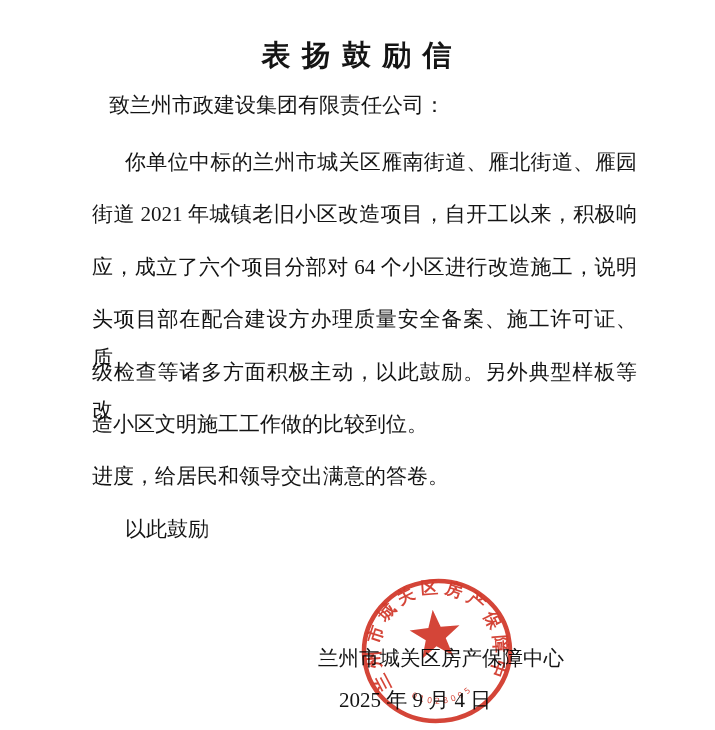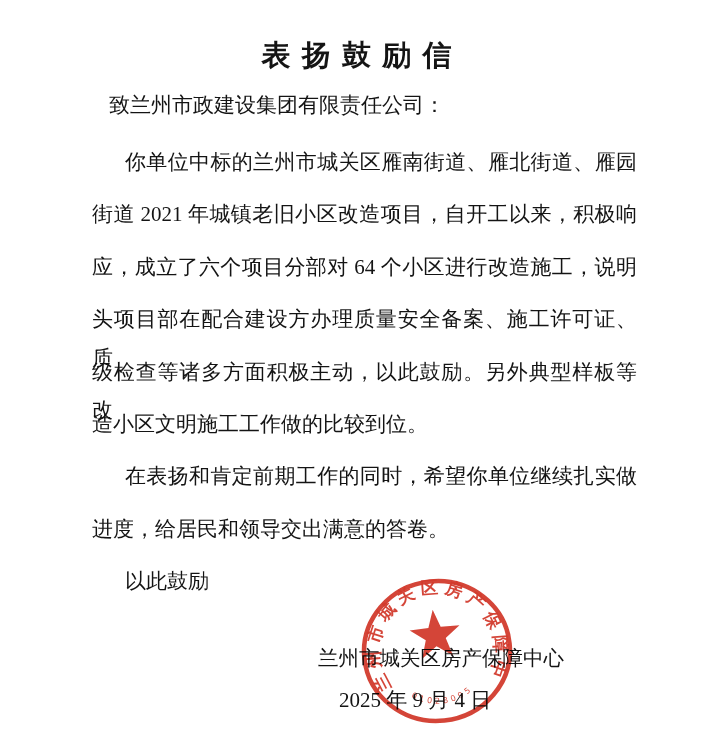--- a/index.html
+++ b/index.html
@@ -101,21 +101,20 @@
 
   <div class="salutation">致兰州市政建设集团有限责任公司：</div>
 
   <div class="body-block">
     <div class="line indent justify">你单位中标的兰州市城关区雁南街道、雁北街道、雁园</div>
     <div class="line justify">街道 2021 年城镇老旧小区改造项目，自开工以来，积极响</div>
     <div class="line justify">应，成立了六个项目分部对 64 个小区进行改造施工，说明</div>
     <div class="line justify">头项目部在配合建设方办理质量安全备案、施工许可证、质</div>
     <div class="line justify">级检查等诸多方面积极主动，以此鼓励。另外典型样板等改</div>
     <div class="line">造小区文明施工工作做的比较到位。</div>
-    <div class="line indent justify">在表扬和肯定前期工作的同时，希望你单位继续扎实做</div>
     <div class="line">进度，给居民和领导交出满意的答卷。</div>
     <div class="line indent">以此鼓励</div>
   </div>
 
   <div class="signature">兰州市城关区房产保障中心</div>
 
   <div class="date">2025 年 9 月 4 日</div>
 
   <div class="stamp">
     <svg viewBox="0 0 150 150" xmlns="http://www.w3.org/2000/svg">

